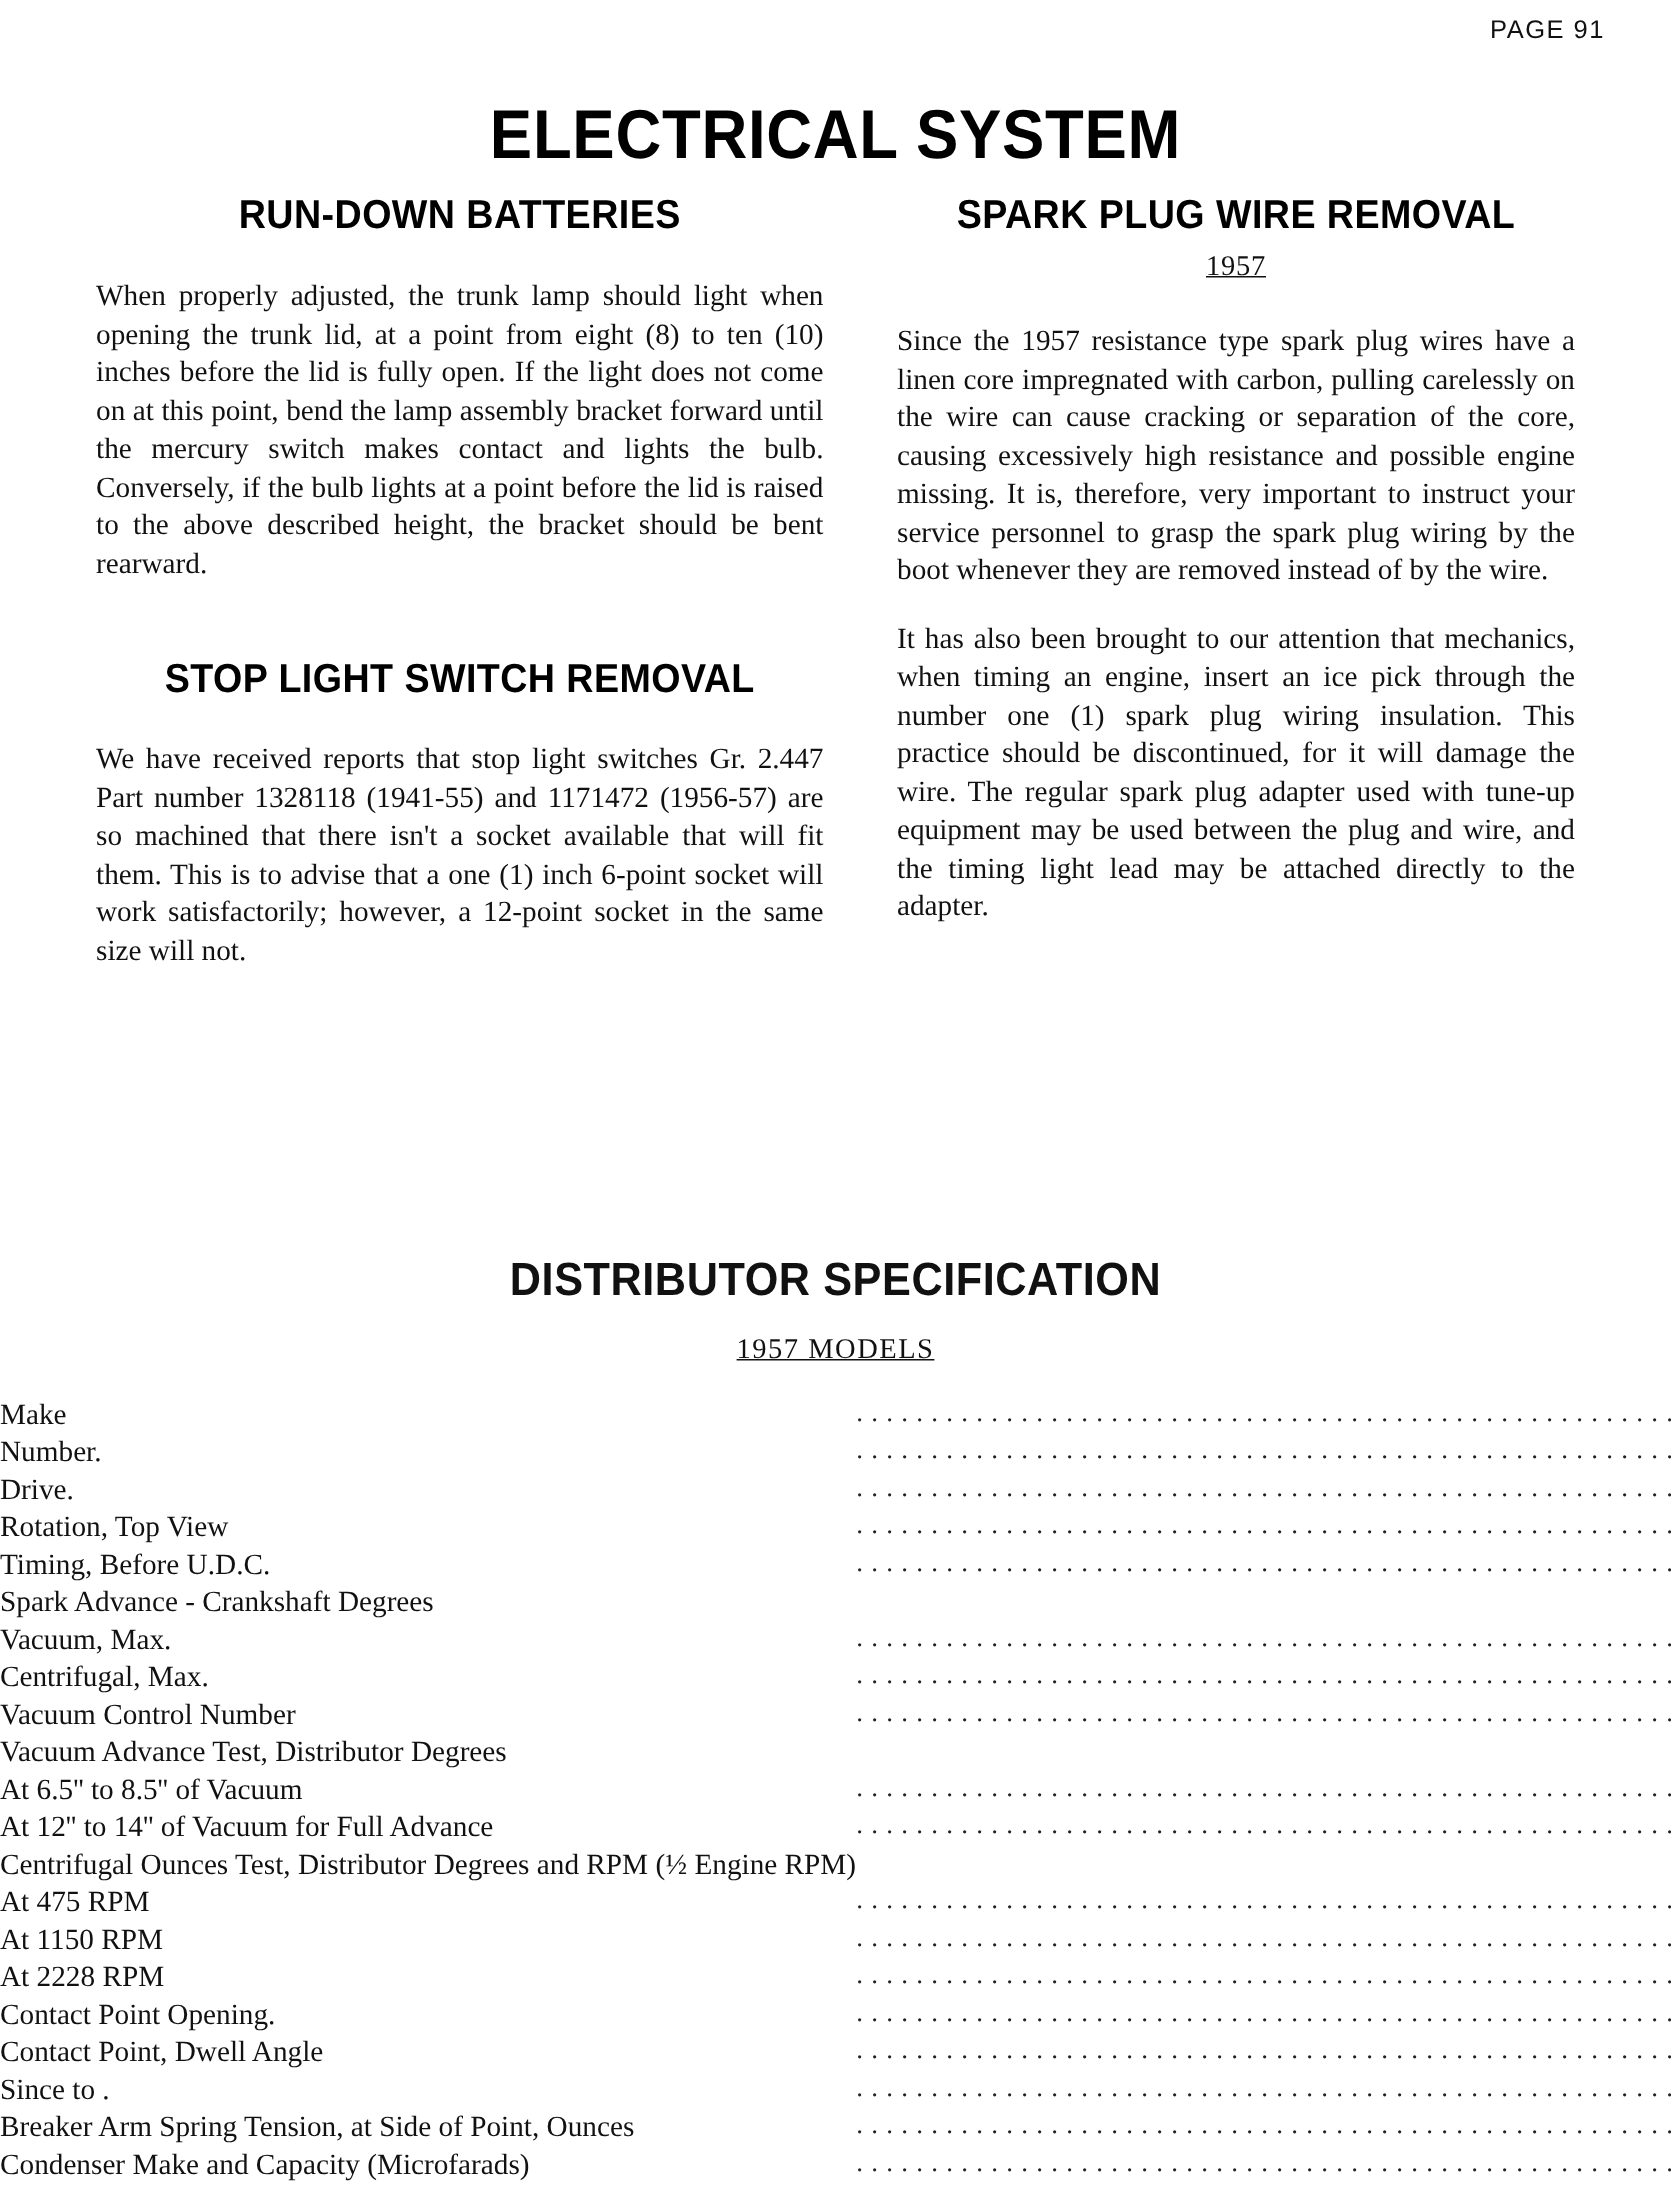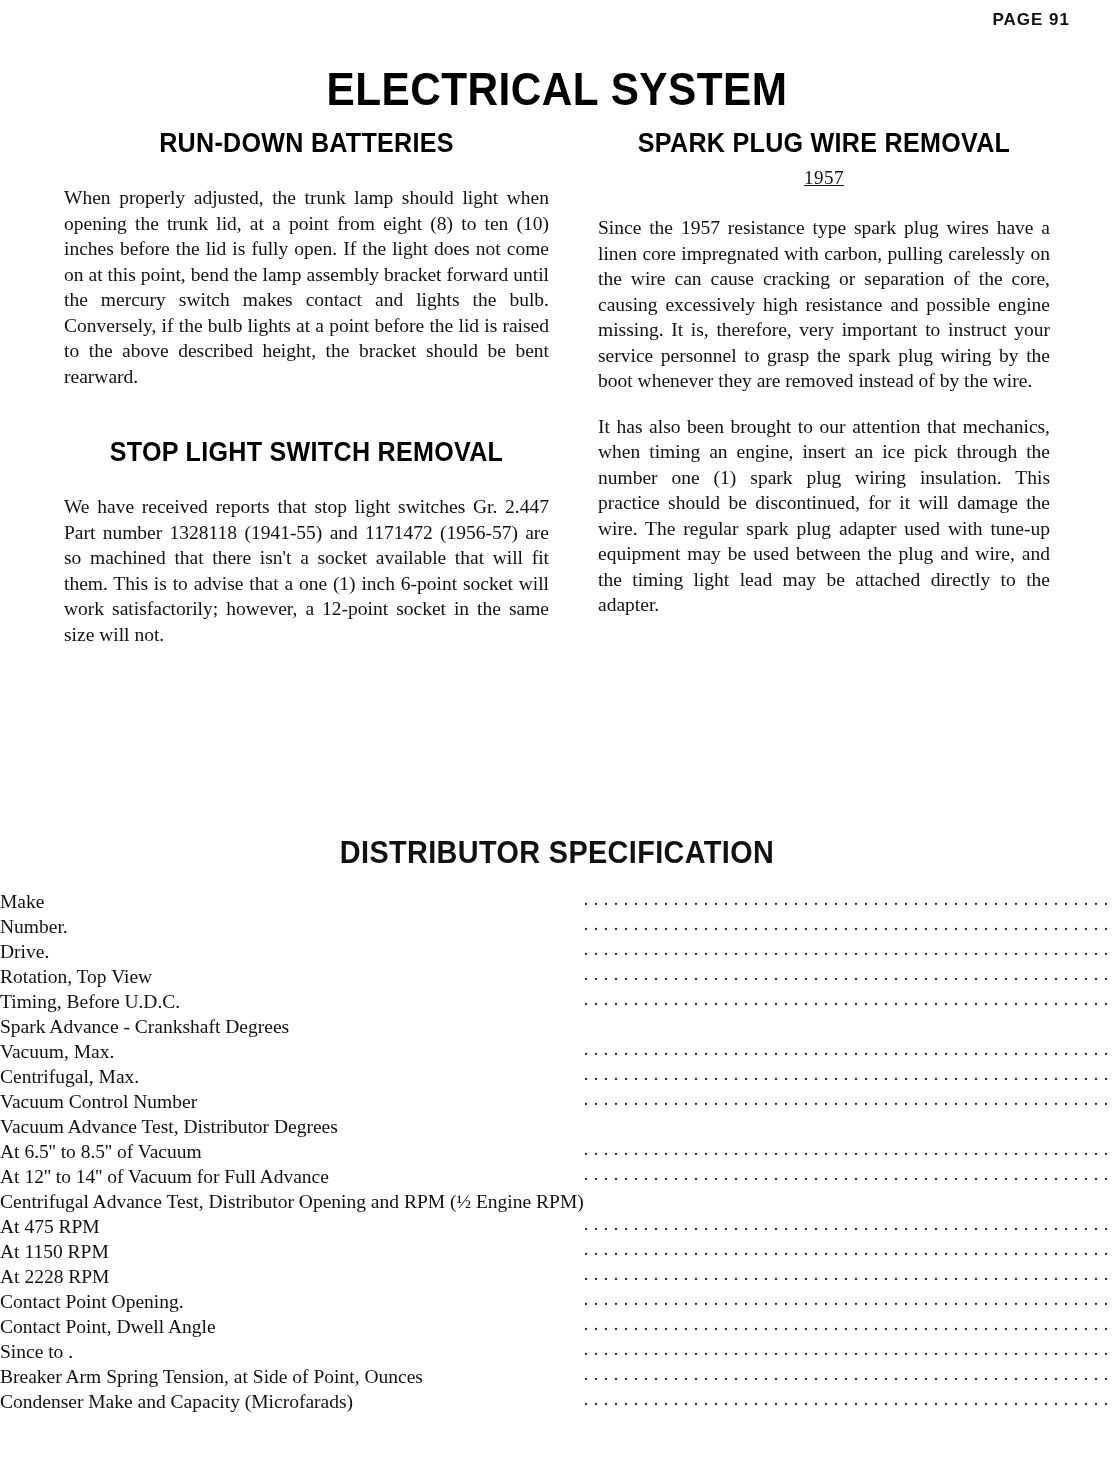--- a/index.html
+++ b/index.html
@@ -18,21 +18,21 @@
   .page {
     position: absolute;
     inset: 0;
     padding: 0;
   }
   .page-num {
     position: absolute;
     top: 10px;
     right: 44px;
     font-family: "Liberation Sans", sans-serif;
-    font-weight: bold;
+    font-weight: normal;
     font-size: 17px;
     letter-spacing: 1px;
     color: #111;
   }
   .main-title {
     position: absolute;
     top: 62px;
     left: 0;
     width: 100%;
     text-align: center;
@@ -163,20 +163,21 @@
 
   <div class="col-right">
     <h2 class="sec-head tight">SPARK PLUG WIRE REMOVAL</h2>
     <div class="sub-head">1957</div>
     <p class="body">Since the 1957 resistance type spark plug wires have a linen core impregnated with carbon, pulling carelessly on the wire can cause cracking or separation of the core, causing excessively high resistance and possible engine missing. It is, therefore, very important to instruct your service personnel to grasp the spark plug wiring by the boot whenever they are removed instead of by the wire.</p>
     <p class="body">It has also been brought to our attention that mechanics, when timing an engine, insert an ice pick through the number one (1) spark plug wiring insulation. This practice should be discontinued, for it will damage the wire. The regular spark plug adapter used with tune-up equipment may be used between the plug and wire, and the timing light lead may be attached directly to the adapter.</p>
   </div>
 
   <div class="spec-wrap">
     <div class="spec-title">DISTRIBUTOR SPECIFICATION</div>
+    <div class="spec-sub">1957  MODELS</div>
     <table class="spec">
       <tbody>
           <tr>
             <td class="label">Make</td>
             <td class="dots">
               <span class="dotline">.........................................................................................</span>
             </td>
           </tr>
           <tr>
             <td class="label">Number.</td>
@@ -238,21 +239,21 @@
               <span class="dotline">.........................................................................................</span>
             </td>
           </tr>
           <tr>
             <td class="label indent1">At 12'' to 14'' of Vacuum for Full Advance</td>
             <td class="dots">
               <span class="dotline">.........................................................................................</span>
             </td>
           </tr>
           <tr class="nodots">
-            <td class="label">Centrifugal Advance Test, Distributor Opening and RPM (½ Engine RPM)</td>
+            <td class="label">Centrifugal Ounces Test, Distributor Degrees and RPM (½ Engine RPM)</td>
             <td class="dots">
               <span class="dotline">.........................................................................................</span>
             </td>
           </tr>
           <tr>
             <td class="label indent1">At 475 RPM</td>
             <td class="dots">
               <span class="dotline">.........................................................................................</span>
             </td>
           </tr>

